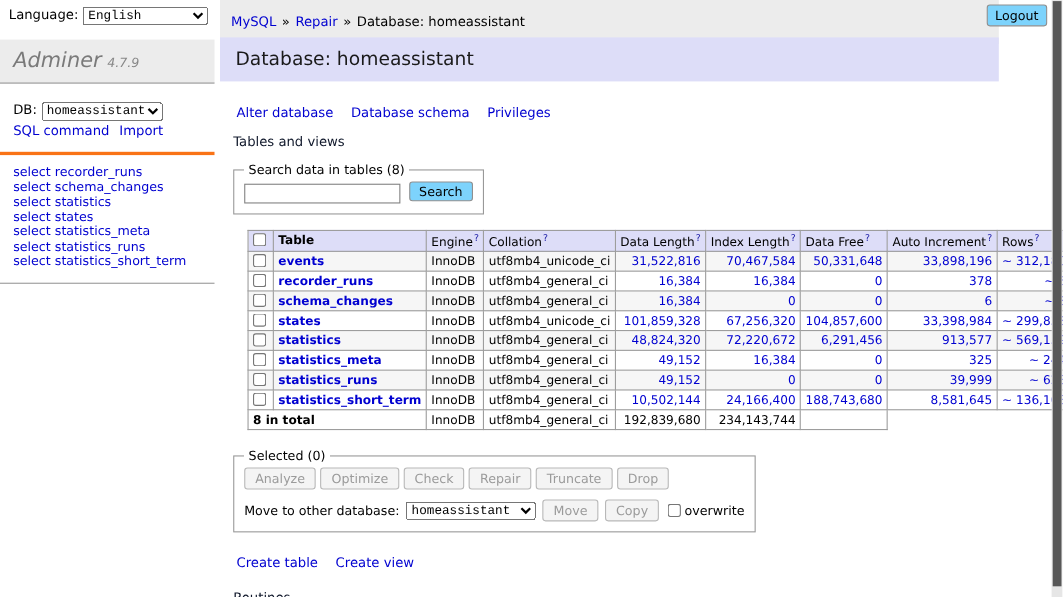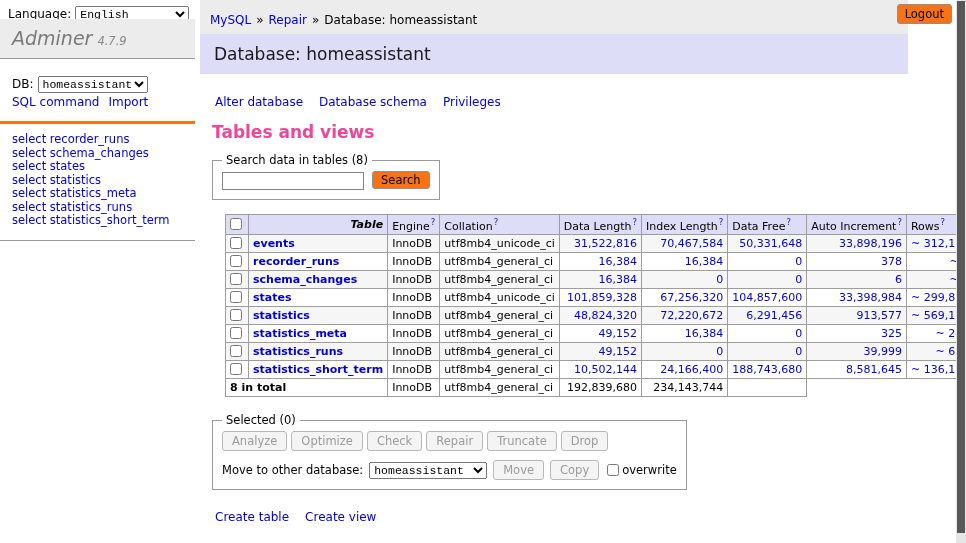--- a/index.html
+++ b/index.html
@@ -5,69 +5,69 @@
   * { box-sizing: border-box; }
   html, body { margin: 0; padding: 0; }
   body {
     width: 966px; height: 543px; overflow: hidden; position: relative;
     background: #fff; color: #000;
     font-family: "DejaVu Sans", "Liberation Sans", sans-serif; font-size: 12px;
   }
   a { color: #0000d0; text-decoration: none; cursor: pointer; }
   button {
     font-family: inherit; font-size: 11.5px; color: #000;
-    background: #f97316; border: 1px solid #8f8f8f; border-radius: 3px;
+    background: #7dd3fc; border: 1px solid #8f8f8f; border-radius: 3px;
     padding: 2px 9px; cursor: pointer;
   }
   button:disabled { color: #9b9b9b; border-color: #b8b8b8; background: #f4f4f4; }
   select, input { font-family: Liberation Mono, monospace; font-size: 11.5px; }
   input[type=checkbox] { width: 12px; height: 12px; margin: 0 2px 0 0; vertical-align: -2px; }
 
   
   .lang { position: absolute; top: 6px; left: 8px; }
   .lang select { width: 114px; margin-left: 4px; }
   .breadcrumb {
     position: absolute; top: 0; left: 200px; width: 708px; height: 40px;
     background: #ececec; display: flex; align-items: center; gap: 5px; padding: 0 10px;
     white-space: nowrap;
   }
   .breadcrumb .current { color: #000; }
   .logout-btn { position: absolute; top: 4px; right: 14px; padding: 2px 7px; }
 
   
-  .sidebar { position: absolute; top: 13px; left: 0; width: 195px; }
+  .sidebar { position: absolute; top: 30px; left: 0; width: 195px; }
   .app-h1 {
     margin: 6px 0 0; padding: 8px 12px 9px; background: #ececec; border-bottom: 1px solid #999;
     font-size: 19px; font-weight: normal; font-style: italic; color: #7a7a7a;
   }
   .app-h1 .ver { font-size: 11.5px; color: #888; margin-left: 5px; }
   .db-row { margin: 17px 12px 0; }
   .db-row select { width: 110px; margin-left: 4px; }
   .side-links { padding: 2px 12px 11px; border-bottom: 3px solid #f97316; }
   .side-links .link-line { line-height: 15px; }
   .side-links a { margin-right: 9px; }
   .table-links { padding: 9px 12px 12px; border-bottom: 1px solid #999; }
   .table-links a { display: block; line-height: 13.5px; font-size: 11.5px; }
 
   
   .main { position: absolute; top: 26px; left: 200px; width: 708px; }
   .page-title { margin: 8px 0 0; padding: 10px 14px; background: #ddddf8; font-size: 17px; font-weight: normal; color: #1a1a1a; }
   .content { padding: 0 0 10px 12px; }
   .links a { margin-right: 16px; }
   .actions { margin: 21px 0 0 3px; }
-  h3 { font-size: 17px; font-weight: bold; margin: 13px 0 0 0; color: #ec4899; }
+  h3 { font-size: 12px; font-weight: normal; margin: 13px 0 0 0; color: #0f172a; }
   fieldset { border: 1px solid #999; margin: 11px 0 0 0; padding: 4px 9px 9px; display: inline-block; }
   legend { font-size: 11.5px; padding: 0 4px; }
   .search-fs input { width: 142px; height: 18px; border: 1px solid #828282; padding: 1px 4px; margin-right: 8px; }
   .search-fs button { padding: 1px 8px; }
 
   .tables { border-collapse: collapse; margin: 14px 0 0 13px; font-size: 11px; }
   .tables th, .tables td { border: 1px solid #9d9d9d; padding: 2px 4px; white-space: nowrap; height: 16px; }
   .tables thead td, .tables thead th { background: #ddddf8; text-align: left; }
-  .tables thead th { text-align: right; font-weight: bold; font-style: italic; }
+  .tables thead th { text-align: left; font-weight: bold; }
   .tables tbody th { text-align: left; font-weight: normal; }
   .tables tbody tr:nth-child(odd) td, .tables tbody tr:nth-child(odd) th { background: #f6f6f6; }
   .tables tbody tr.total td { background: #fff; }
   .cb-cell { width: 18px; text-align: center; }
   .c-name { width: 116px; } .c-eng { width: 44px; } .c-coll { width: 98px; }
   .c-dl { width: 68px; } .c-il { width: 70px; } .c-df { width: 62px; }
   .c-ai { width: 76px; } .c-rows { width: 56px; }
   .num { text-align: right; }
   .name-lnk { font-weight: bold; }
   .help { font-size: 8.5px; margin-left: 1px; }
@@ -108,22 +108,22 @@
   </h1>
   <div class="db-row">
     <span>DB:</span><select><option>homeassistant</option></select>
   </div>
   <div class="side-links">
       <div class="link-line"><a>SQL command</a><a>Import</a></div>
     </div>
   <div class="table-links">
       <a>select recorder_runs</a>
       <a>select schema_changes</a>
+      <a>select statistics</a>
       <a>select states</a>
-      <a>select statistics</a>
       <a>select statistics_meta</a>
       <a>select statistics_runs</a>
       <a>select statistics_short_term</a>
     </div>
 </div>
 
 <div class="main">
   <h2 class="page-title">Database: homeassistant</h2>
   <div class="content">
     <p class="links actions"><a>Alter database</a><a>Database schema</a><a>Privileges</a></p>

